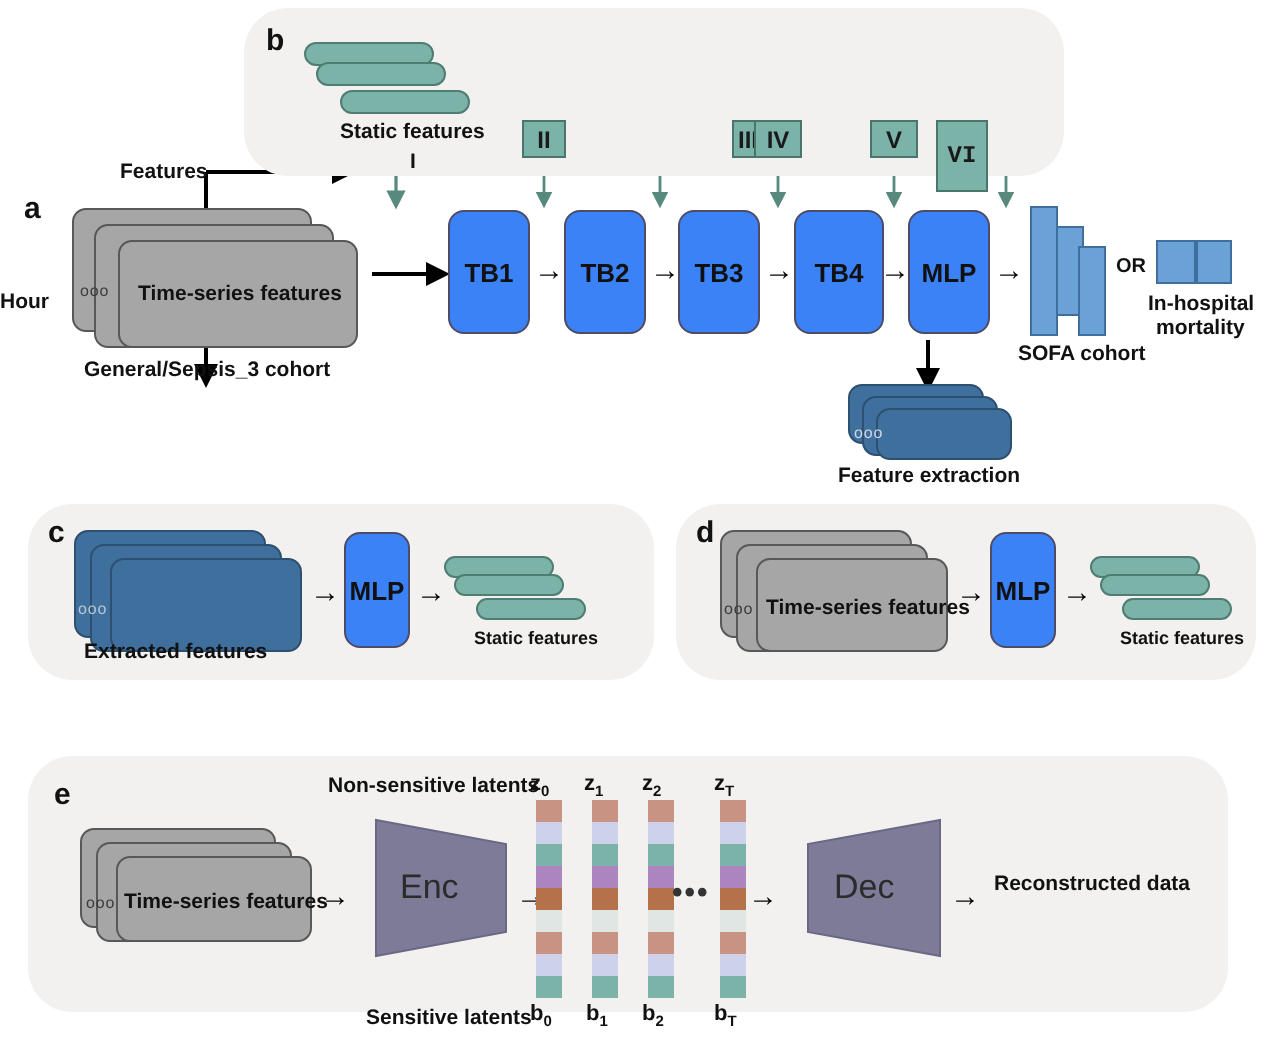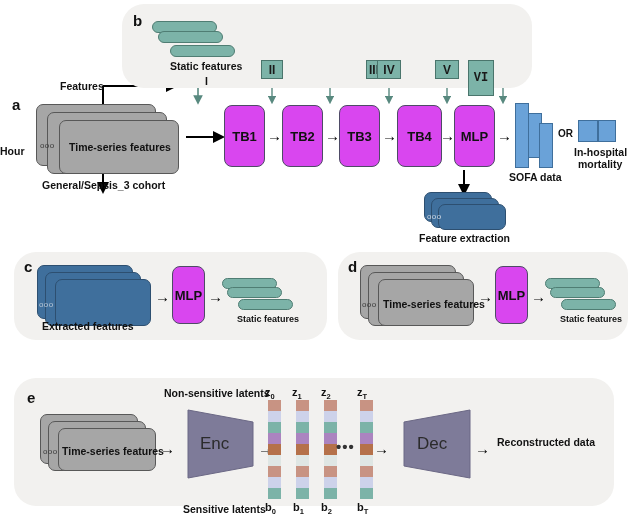--- a/index.html
+++ b/index.html
@@ -44,21 +44,21 @@
   .dots{
     position:absolute;
     font-size:8px;
     color:#3a3a3a;
     letter-spacing:0.4px;
     font-family:"Liberation Sans", sans-serif;
   }
   
   .tb{
     position:absolute;
-    background:#d946ef;
+    background:#3b82f6;
     border:1.4px solid #4e4b66;
     border-radius:8px;
     box-sizing:border-box;
     display:flex;align-items:center;justify-content:center;
     font-size:13px;font-weight:700;color:#111;
   }
   .rn{
     position:absolute;
     background:#7cb3a8;
     border:1.4px solid #4a756c;
@@ -190,21 +190,21 @@
 
 <div class="card card-blue" style="left:424px;top:192px;width:68px;height:30px;"></div>
 <div class="card card-blue" style="left:431px;top:198px;width:68px;height:30px;"></div>
 <div class="card card-blue" style="left:438px;top:204px;width:68px;height:26px;"></div>
 <div class="dots" style="left:427px;top:212px;color:#cfd8e3;">ooo</div>
 <div class="lbl" style="left:419px;top:232px;">Feature extraction</div>
 
 <div class="sofa-bar" style="left:515px;top:103px;width:14px;height:65px;"></div>
 <div class="sofa-bar" style="left:528px;top:113px;width:14px;height:45px;"></div>
 <div class="sofa-bar" style="left:539px;top:123px;width:14px;height:45px;"></div>
-<div class="lbl" style="left:509px;top:171px;">SOFA data</div>
+<div class="lbl" style="left:509px;top:171px;">SOFA cohort</div>
 
 <div class="or-lbl" style="left:558px;top:128px;">OR</div>
 
 <div class="mort-box" style="left:578px;top:120px;width:20px;height:22px;"></div>
 <div class="mort-box" style="left:598px;top:120px;width:18px;height:22px;"></div>
 <div class="lbl" style="left:574px;top:146px;">In-hospital</div>
 <div class="lbl" style="left:578px;top:158px;">mortality</div>
 
 <div class="panel-letter" style="left:24px;top:258px;">c</div>
 

